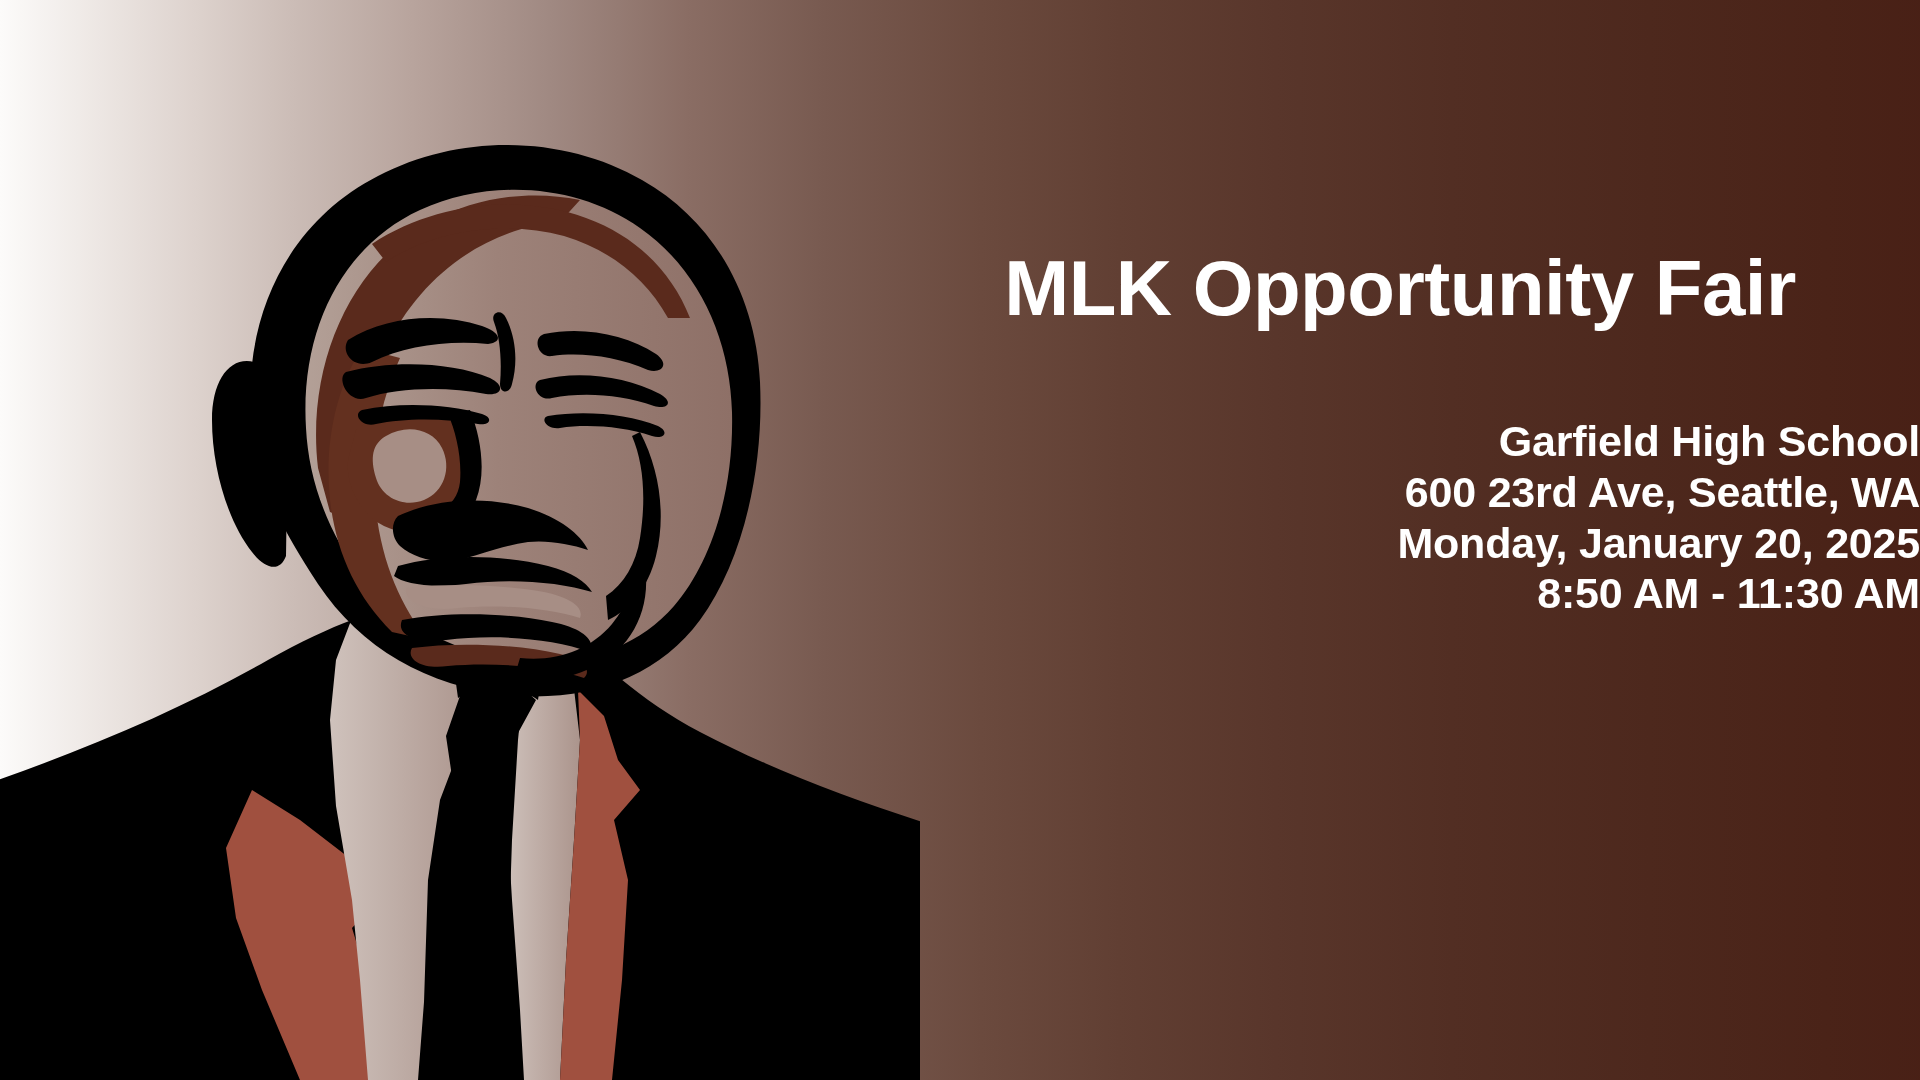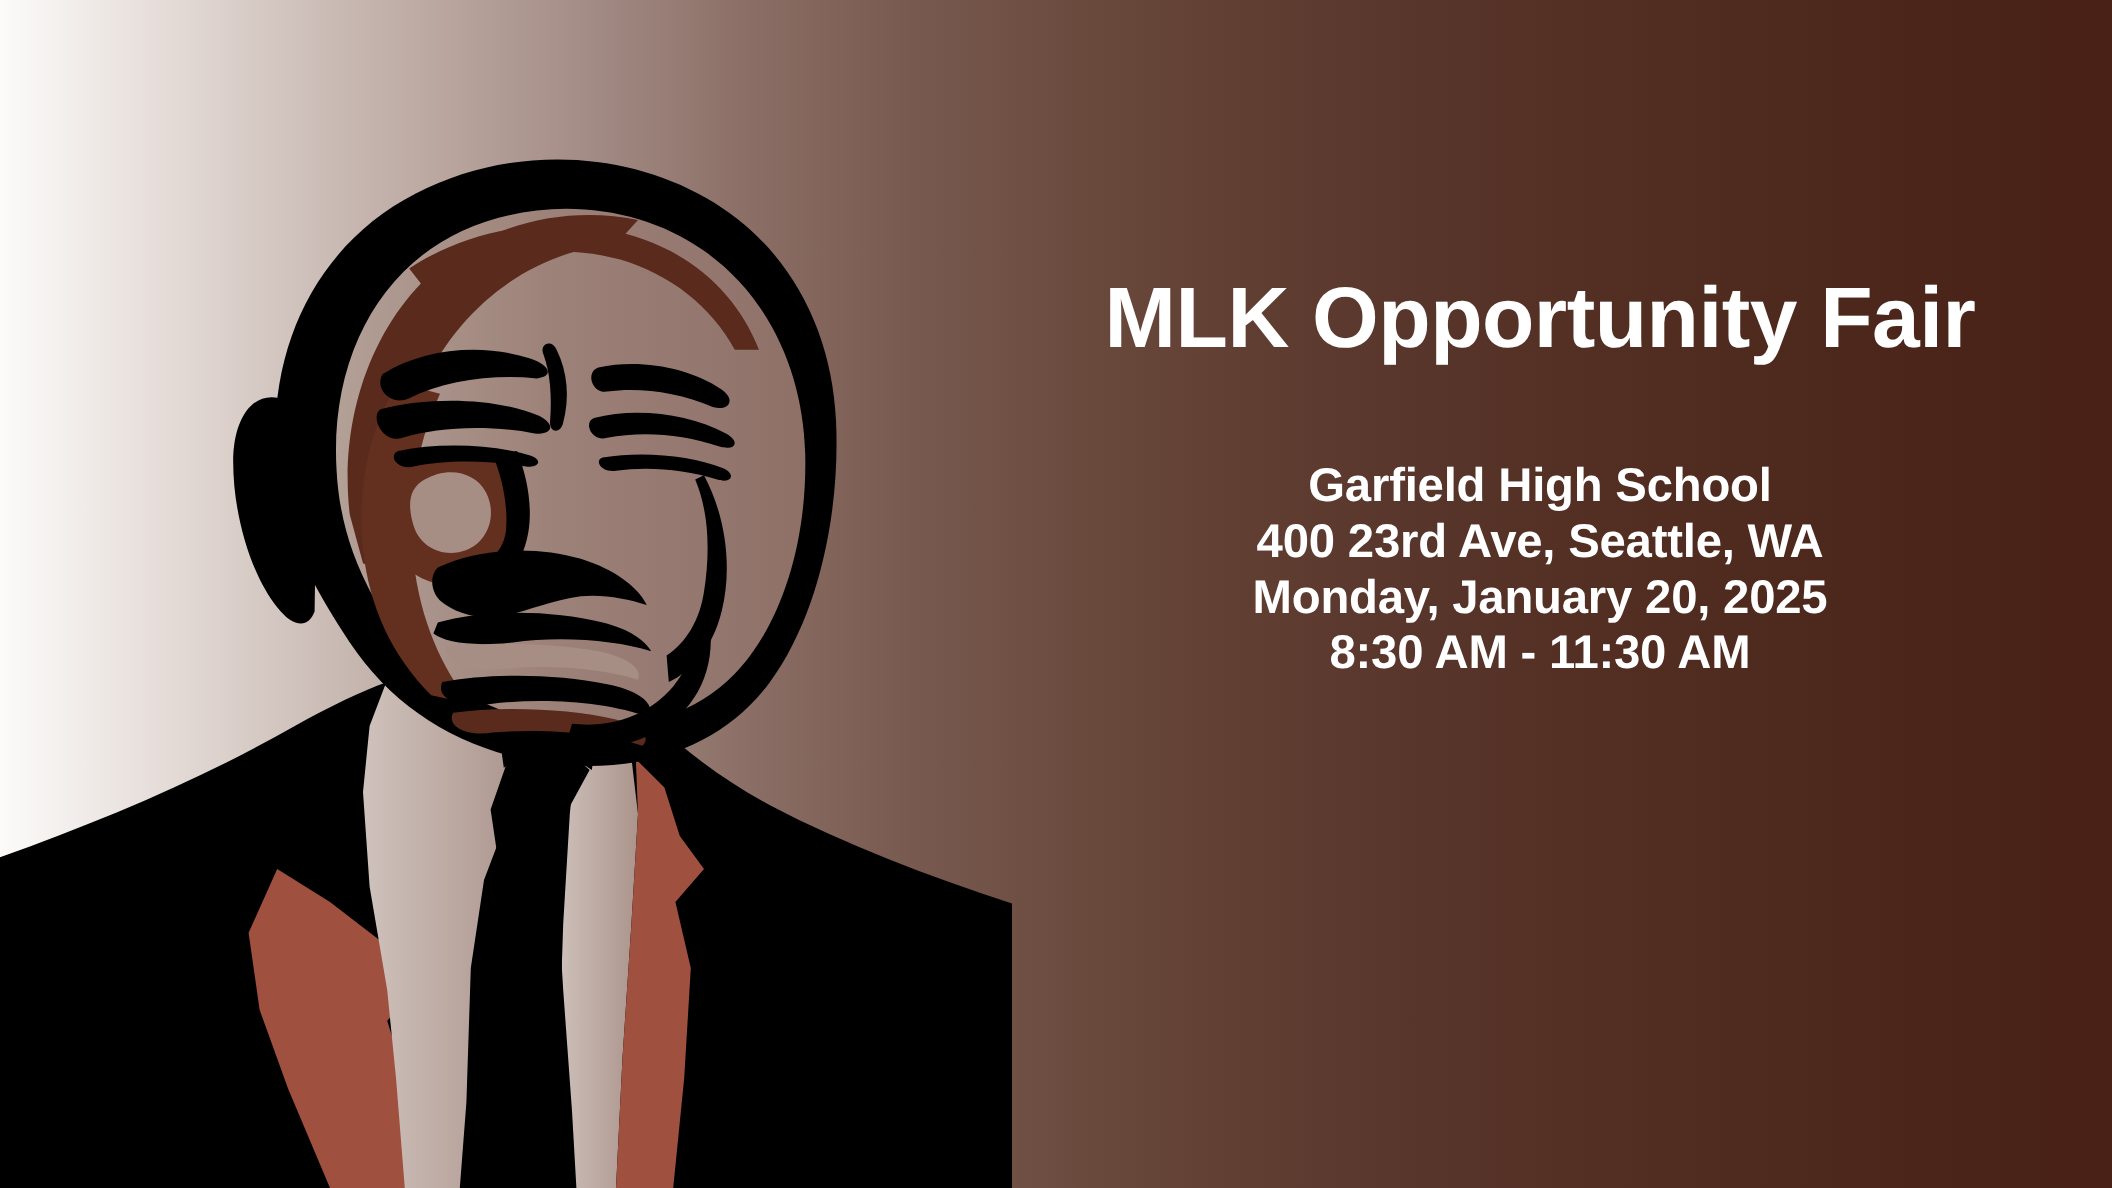--- a/index.html
+++ b/index.html
@@ -67,20 +67,21 @@
     font-size: 78px;
     font-weight: 700;
     line-height: 1.08;
     letter-spacing: -0.5px;
     margin: 0;
     white-space: nowrap;
   }
 
   .detail-group {
     margin: 0;
+    text-align: right;
   }
   #venue-group { margin-top: 86px; }
   #schedule-group { }
 
   .detail-line {
     font-size: 43px;
     font-weight: 700;
     line-height: 1.18;
     letter-spacing: -0.2px;
     white-space: nowrap;
@@ -409,23 +410,23 @@
       </g>
     </svg>
   </div>
 
   <div id="text-block">
 
     <h1 id="event-title">MLK Opportunity Fair</h1>
 
     <div class="detail-group" id="venue-group">
       <div class="detail-line">Garfield High School</div>
-      <div class="detail-line">400 23rd Ave, Seattle, WA</div>
+      <div class="detail-line">600 23rd Ave, Seattle, WA</div>
     </div>
 
     <div class="detail-group" id="schedule-group">
       <div class="detail-line">Monday, January 20, 2025</div>
-      <div class="detail-line">8:30 AM - 11:30 AM</div>
+      <div class="detail-line">8:50 AM - 11:30 AM</div>
     </div>
 
   </div>
 
 </div>
 
 </body></html>

